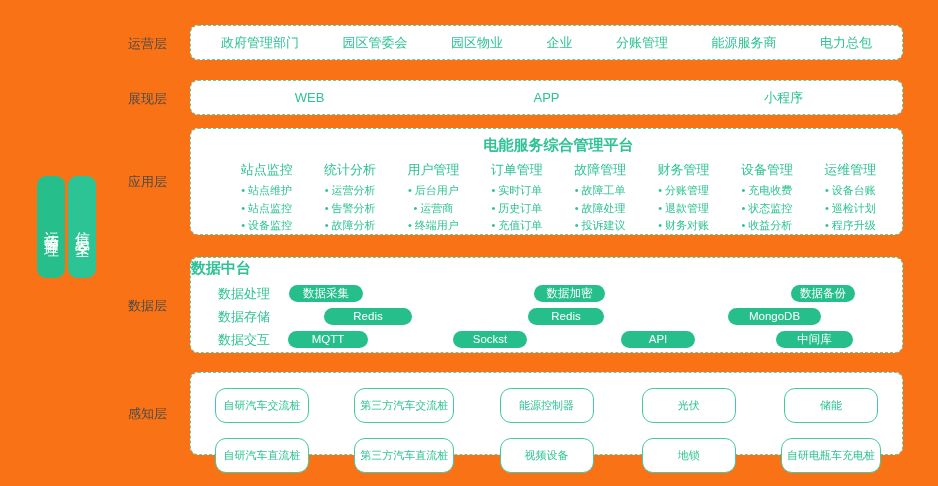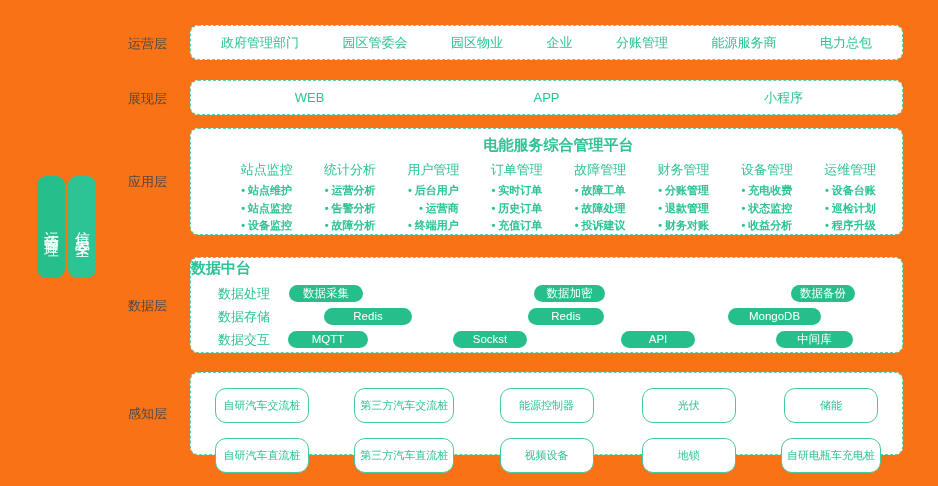--- a/index.html
+++ b/index.html
@@ -32,21 +32,21 @@
   .box3{top:128px;height:107px;padding-left:24px;}
   .box4{top:257px;height:96px;}
   .box5{top:372px;height:83px;padding-top:15px;}
   .gtext{color:#2ec294;font-size:13px;white-space:nowrap;}
   .third{flex:1;text-align:center;}
   
   .app-title{margin-top:7px;text-align:center;color:#2ec294;font-size:15px;font-weight:bold;}
   .app-cols{display:flex;margin-top:6px;padding:0 10px;}
   .app-col{flex:1;text-align:center;}
   .app-col-header{color:#2ec294;font-size:13px;margin-bottom:3px;white-space:nowrap;}
-  .app-items{display:inline-block;text-align:right;font-weight:bold;}
+  .app-items{display:inline-block;text-align:center;}
   .app-item{color:#2ec294;font-size:11px;line-height:17.5px;white-space:nowrap;}
   .dot{margin-right:3px;font-size:11px;}
   
   .data-title{margin-top:1px;text-align:left;color:#2ec294;font-size:15px;font-weight:bold;}
   .data-row{position:absolute;left:0;width:100%;height:17px;}
   .dr1{top:27px;} .dr2{top:50px;} .dr3{top:73px;}
   .data-row-label{position:absolute;left:27px;color:#2ec294;font-size:13px;line-height:17px;white-space:nowrap;}
   .dpill{
     position:absolute;height:17px;border-radius:9px;background:#26bf8c;color:#fff;
     font-size:11.5px;line-height:17px;text-align:center;white-space:nowrap;

